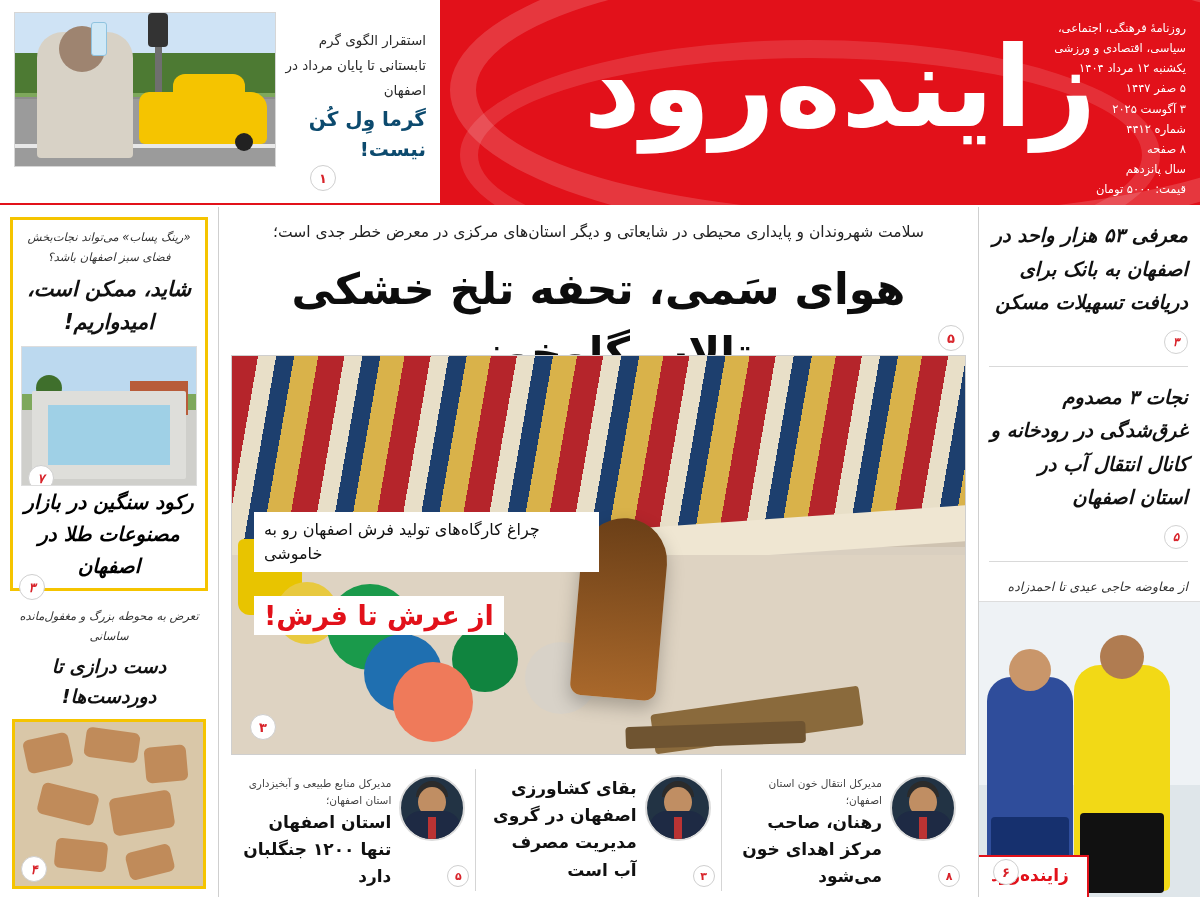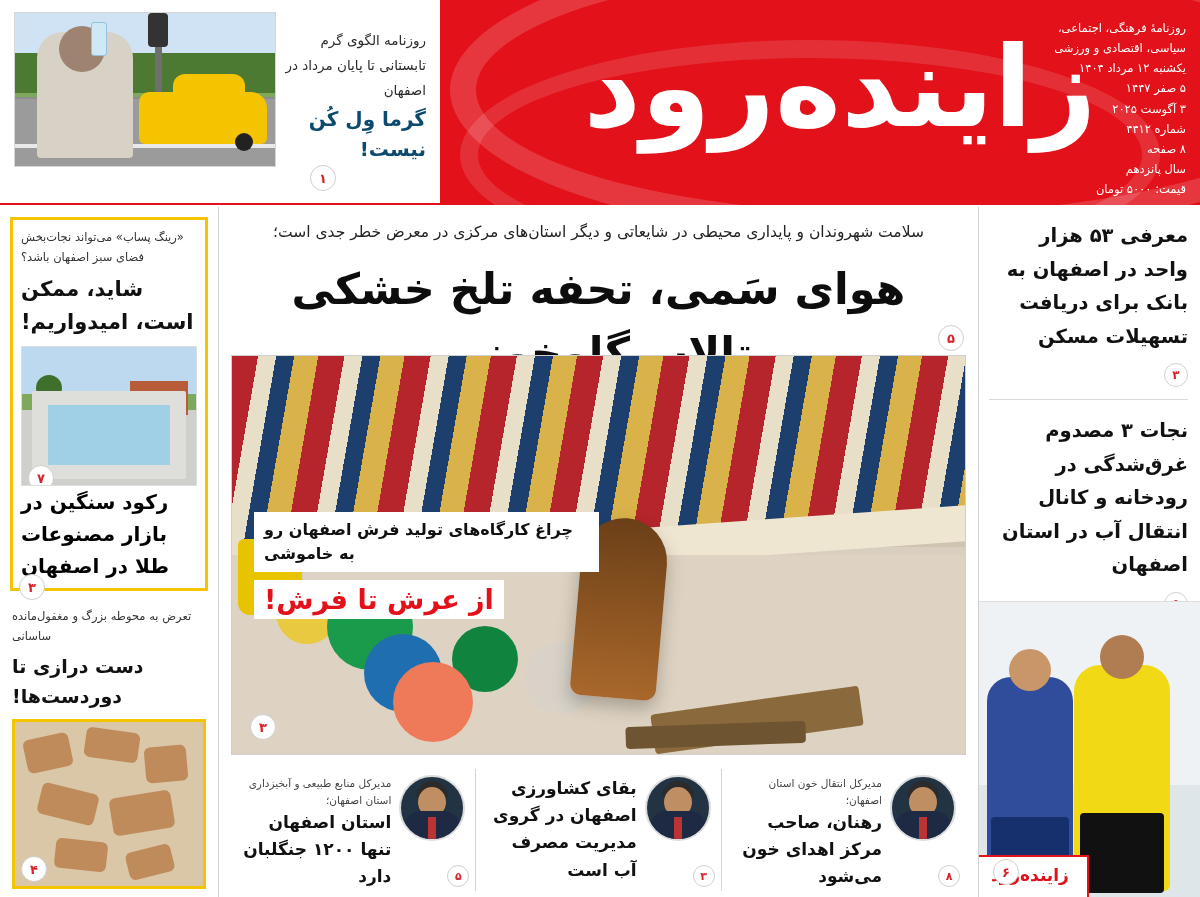--- a/index.html
+++ b/index.html
@@ -129,21 +129,21 @@
   }
 
   
   .col-right {
     width: 222px; height: 100%;
     border-left: 1px solid #cfcfcf;
     padding: 12px 12px 0 10px;
     direction: rtl; text-align: right;
     position: relative;
   }
-  .brief { padding-bottom: 12px; }
+  .brief { padding-bottom: 12px; font-style: italic; }
   .brief + .brief { border-top: 1px solid #d9d9d9; padding-top: 14px; }
   .brief h3 {
     font-size: 19.5px; font-weight: bold; color: #111; line-height: 1.72;
   }
   .brief .badge-inline {
     display: inline-flex; margin-top: 10px;
     width: 24px; height: 24px; border-radius: 50%;
     border: 1px solid #d2d2d2; color: #d8232a;
     font-size: 12px; font-weight: bold;
     align-items: center; justify-content: center;
@@ -228,25 +228,25 @@
   .tools:after{content:"";position:absolute;top:18px;left:-28px;width:180px;height:22px;background:#6f5431;transform:rotate(6deg);border-radius:4px;}
   .bucket{position:absolute;left:6px;top:46%;width:64px;height:76px;background:#e8c400;border-radius:6px 6px 12px 12px;}
 
   .lead-caption {
     position: absolute; top: 156px; left: 22px;
     width: 345px; direction: rtl; text-align: left;
   }
   .cap-line {
     display:inline-block;
     background: #ffffff; color: #111;
-    font-size: 16px; font-weight: bold;
+    font-size: 16px; font-weight: normal;
     padding: 6px 10px; line-height: 1.5;
   }
   .cap-big {
-    display:inline-block; margin-top: 8px;
+    display:inline-block; margin-top: 24px;
     background: #ffffff; color: #e2111a;
     font-size: 27px; font-weight: bold;
     padding: 4px 10px;
   }
   .badge-photo { position: absolute; left: 18px; bottom: 14px; }
 
   
   .quote-row {
     position: absolute; bottom: 6px; right: 12px; left: 12px;
     height: 122px; display: flex; flex-direction: row; gap: 0;
@@ -268,22 +268,23 @@
   .avatar .tie{position:absolute;bottom:0;left:50%;transform:translateX(-50%);width:8px;height:22px;background:#b33;}
   .qtext { flex: 1; direction: rtl; text-align: right; }
   .qkicker { font-size: 10.5px; color: #444; line-height: 1.6; }
   .qhead { font-size: 17px; font-weight: bold; color: #111; line-height: 1.6; }
   .qbadge { position: absolute; bottom: 4px; right: 6px; width: 22px; height: 22px; font-size: 11px; }
 
   
   .col-left {
     width: 218px; height: 100%;
     padding: 10px 10px 0 10px;
-    direction: rtl; text-align: left;
-    position: relative;
+    direction: rtl; text-align: center;
+    position: relative;
+    font-style: italic;
   }
   .box-yellow {
     border: 3px solid #f5c400;
     padding: 8px 8px 6px 8px;
     position: relative;
     margin-bottom: 10px;
   }
   .bx-kicker { font-size: 11.5px; color: #333; line-height: 1.7; }
   .bx-head { margin-top: 6px; font-size: 21px; font-weight: bold; color: #111; line-height: 1.55; }
   .bx-photo {
@@ -345,21 +346,21 @@
         <div class="tp-road"></div>
         <div class="tp-roadline"></div>
         <div class="tp-pole"></div>
         <div class="tp-light"></div>
         <div class="tp-taxi"></div>
         <div class="tp-man">
           <div class="tp-bottle"></div>
         </div>
       </div>
       <div class="teaser-text">
-        <div class="teaser-kicker">روزنامه الگوی گرم تابستانی تا پایان مرداد در اصفهان</div>
+        <div class="teaser-kicker">استقرار الگوی گرم تابستانی تا پایان مرداد در اصفهان</div>
         <div class="teaser-head">گرما وِل کُن نیست!</div>
       </div>
       <div class="num-badge badge-1">۱</div>
     </div>
   </div>
 
   <div class="body-wrap">
 
     <div class="col-right">
 

